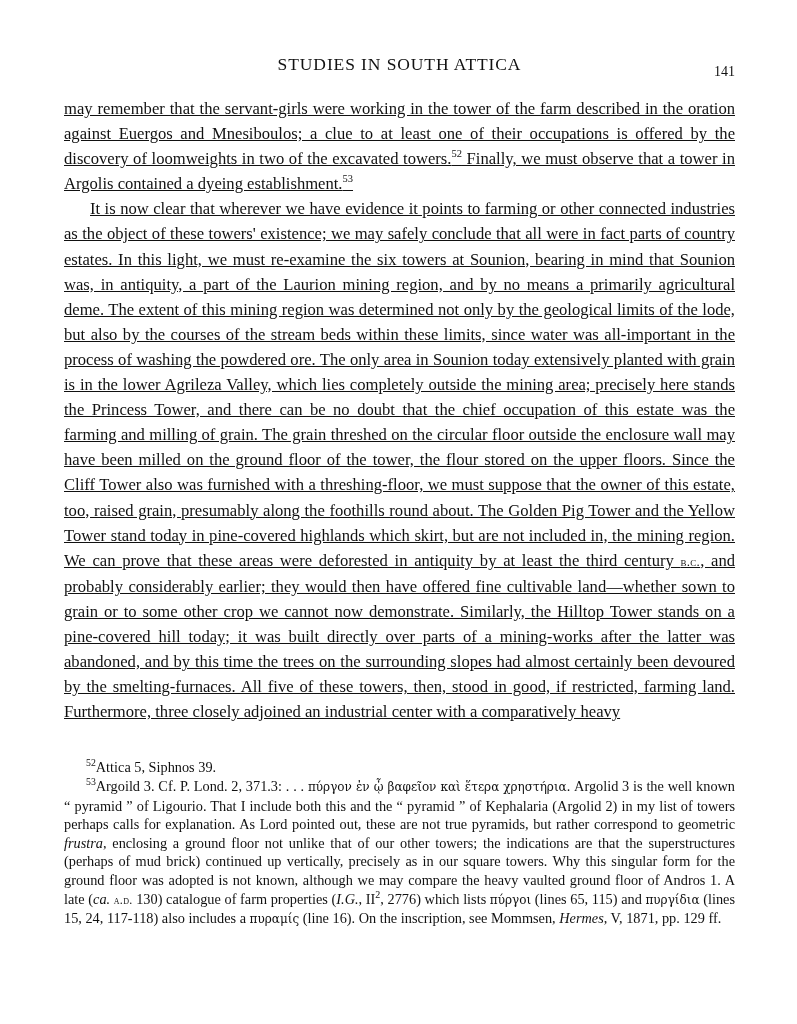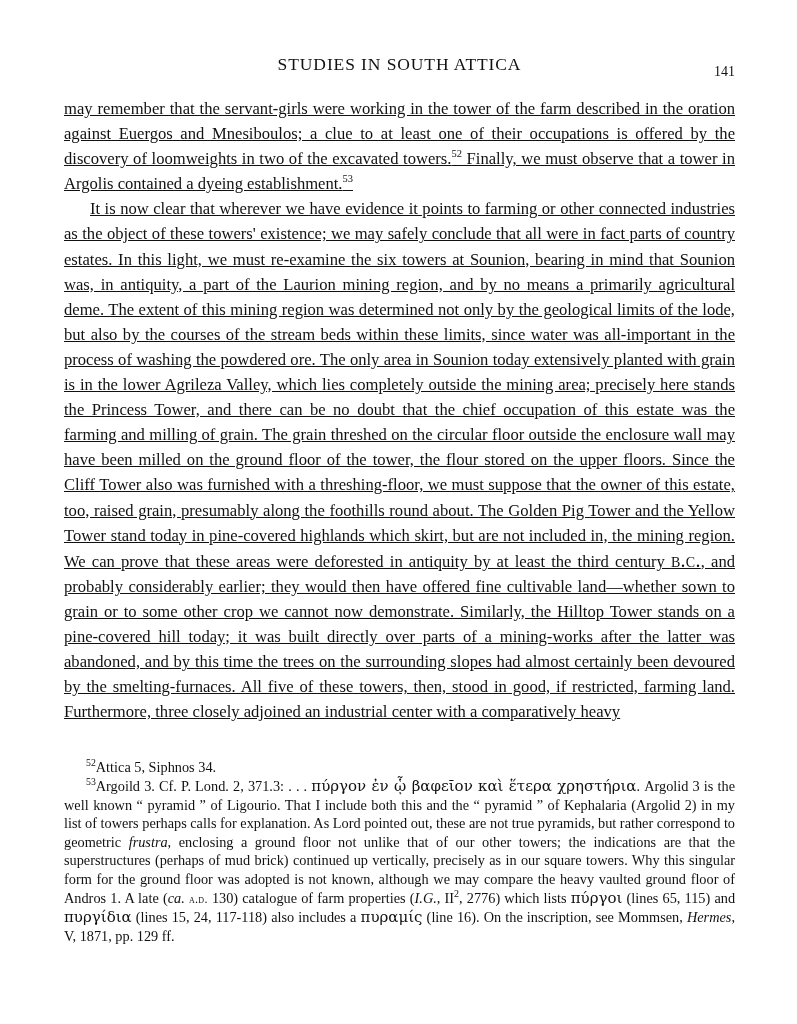--- a/index.html
+++ b/index.html
@@ -77,31 +77,31 @@
   .fn-first {
     text-indent: 22px;
   }
   .fn-marker {
     font-size: 9.8px;
     vertical-align: super;
     line-height: 0;
   }
   .gk {
     font-family: "DejaVu Serif", serif;
-    font-size: 15px;
+    font-size: 12px;
   }
   .it { font-style: italic; }
   .sc {
     font-variant: small-caps;
     font-size: 12px;
     letter-spacing: 0.3px;
   }
   .sc-body {
     font-variant: small-caps;
-    font-size: 20px;
+    font-size: 13px;
     letter-spacing: 0.3px;
   }
   .sup-num { font-size: 10px; vertical-align: super; line-height: 0; }
 </style>
 </head>
 <body>
 
 <div class="page">
 
   <div class="running-head">
@@ -113,19 +113,19 @@
 
     <p><span>may remember that the servant-girls were working in the tower of the farm described in the oration against Euergos and Mnesiboulos; a clue to at least one of their occupations is offered by the discovery of loomweights in two of the excavated towers.</span><sup>52</sup><span> Finally, we must observe that a tower in Argolis contained a dyeing establishment.</span><sup>53</sup></p>
 
     <p class="indented"><span>It is now clear that wherever we have evidence it points to farming or other connected industries as the object of these towers' existence; we may safely conclude that all were in fact parts of country estates.  In this light, we must re-examine the six towers at Sounion, bearing in mind that Sounion was, in antiquity, a part of the Laurion mining region, and by no means a primarily agricultural deme.  The extent of this mining region was determined not only by the geological limits of the lode, but also by the courses of the stream beds within these limits, since water was all-important in the process of washing the powdered ore.  The only area in Sounion today extensively planted with grain is in the lower Agrileza Valley, which lies completely outside the mining area; precisely here stands the Princess Tower, and there can be no doubt that the chief occupation of this estate was the farming and milling of grain.  The grain threshed on the circular floor outside the enclosure wall may have been milled on the ground floor of the tower, the flour stored on the upper floors.  Since the Cliff Tower also was furnished with a threshing-floor, we must suppose that the owner of this estate, too, raised grain, presumably along the foothills round about.  The Golden Pig Tower and the Yellow Tower stand today in pine-covered highlands which skirt, but are not included in, the mining region.  We can prove that these areas were deforested in antiquity by at least the third century </span><span class="sc-body">b.c.</span><span>, and probably considerably earlier; they would then have offered fine cultivable land—whether sown to grain or to some other crop we cannot now demonstrate.  Similarly, the Hilltop Tower stands on a pine-covered hill today; it was built directly over parts of a mining-works after the latter was abandoned, and by this time the trees on the surrounding slopes had almost certainly been devoured by the smelting-furnaces.  All five of these towers, then, stood in good, if restricted, farming land.  Furthermore, three closely adjoined an industrial center with a comparatively heavy</span></p>
 
   </div>
 
   <div class="footnotes">
     <hr class="footnote-rule">
 
-    <p class="fn-first"><span class="fn-marker">52</span><span>Attica 5, Siphnos 34.</span></p>
+    <p class="fn-first"><span class="fn-marker">52</span><span>Attica 5, Siphnos 39.</span></p>
 
     <p class="fn-first"><span class="fn-marker">53</span><span>Argoild 3.  Cf. P. Lond. 2, 371.3: . . . </span><span class="gk">πύργον ἐν ᾧ βαφεῖον καὶ ἕτερα χρηστήρια</span><span>.  Argolid 3 is the well known “ pyramid ” of Ligourio.  That I include both this and the “ pyramid ” of Kephalaria (Argolid 2) in my list of towers perhaps calls for explanation.  As Lord pointed out, these are not true pyramids, but rather correspond to geometric </span><span class="it">frustra</span><span>, enclosing a ground floor not unlike that of our other towers; the indications are that the superstructures (perhaps of mud brick) continued up vertically, precisely as in our square towers.  Why this singular form for the ground floor was adopted is not known, although we may compare the heavy vaulted ground floor of Andros 1.  A late (</span><span class="it">ca.</span><span> </span><span class="sc">a.d.</span><span> 130) catalogue of farm properties (</span><span class="it">I.G.</span><span>, II</span><span class="sup-num">2</span><span>, 2776) which lists </span><span class="gk">πύργοι</span><span> (lines 65, 115) and </span><span class="gk">πυργίδια</span><span> (lines 15, 24, 117-118) also includes a </span><span class="gk">πυραμίς</span><span> (line 16).  On the inscription, see Mommsen, </span><span class="it">Hermes</span><span>, V, 1871, pp. 129 ff.</span></p>
 
   </div>
 
 </div>
 
 </body></html>

